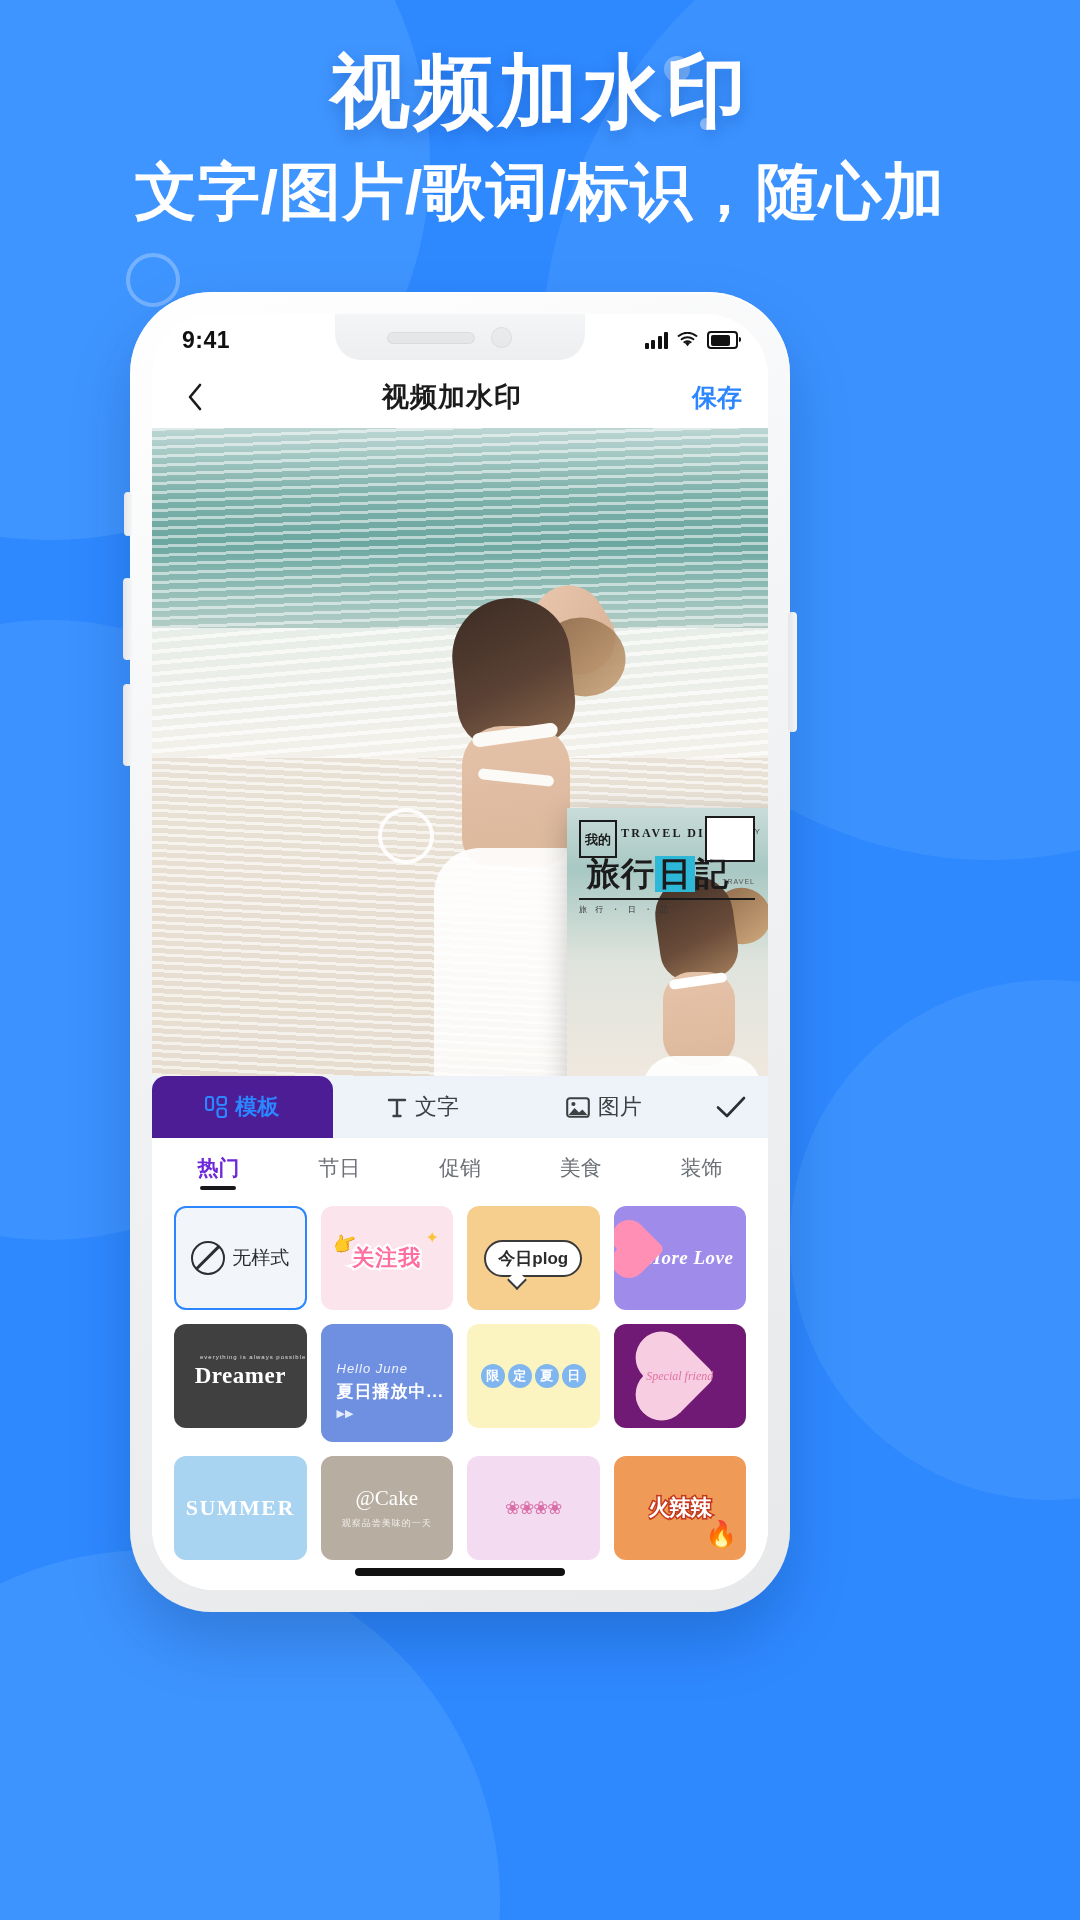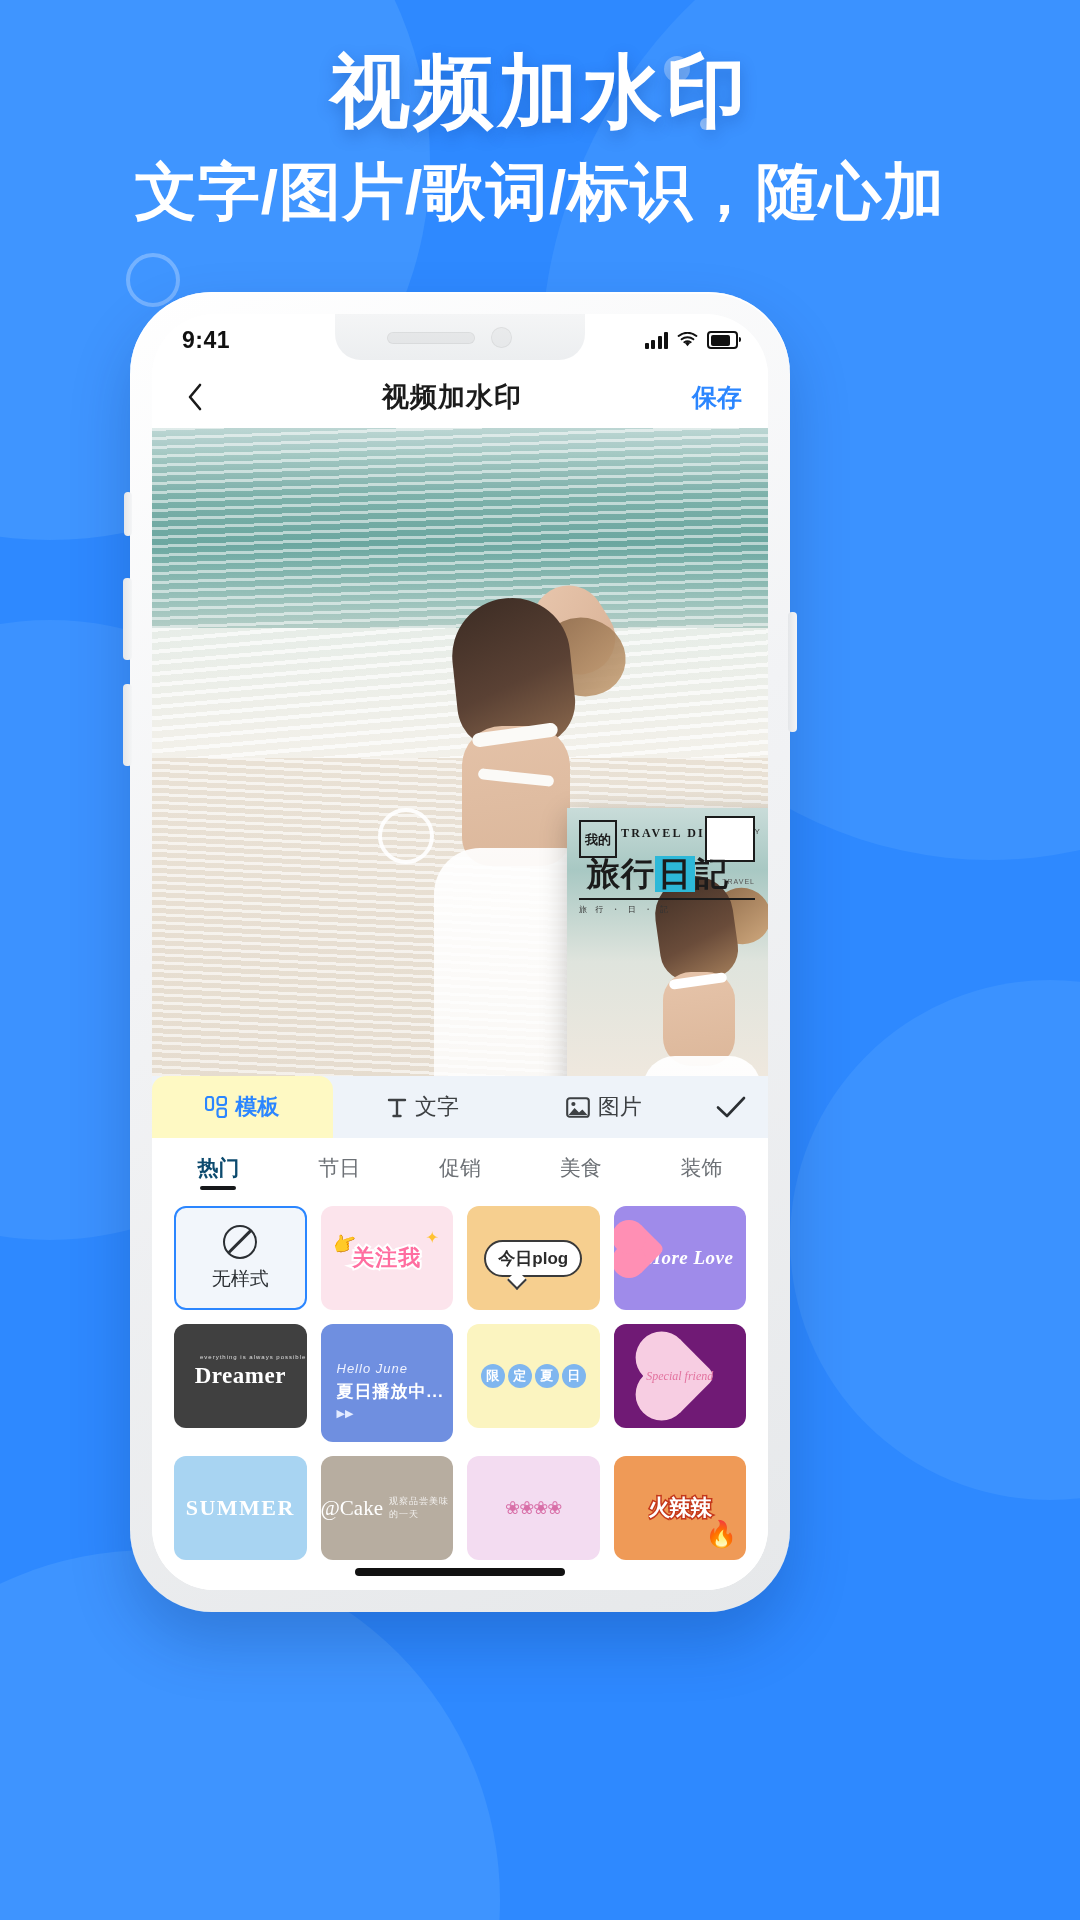--- a/index.html
+++ b/index.html
@@ -142,33 +142,33 @@
   .wm-hl{background:#2db8d8;color:#fff;padding:0 3px;}
   .wm-rule{position:absolute;left:0;top:80px;width:176px;height:2px;background:#1b1b1b;}
   .wm-foot{position:absolute;left:0;top:86px;font-size:8px;letter-spacing:3px;color:#333;}
   .wm-foot2{position:absolute;right:0;top:60px;font-size:7px;letter-spacing:1px;color:#555;}
 
   
   #panel{position:absolute;left:0;top:762px;width:616px;height:514px;background:#ffffff;z-index:6;}
   #tabs{height:62px;background:#eef3f9;display:flex;align-items:stretch;}
   .tab{flex:1;display:flex;align-items:center;justify-content:center;gap:8px;cursor:pointer;
     font-size:22px;color:#3d4043;font-weight:500;}
-  .tab.active{background:#fef9c3;border-radius:14px 14px 0 0;color:#2B86FF;font-weight:600;}
+  .tab.active{background:#4c1d95;border-radius:14px 14px 0 0;color:#2B86FF;font-weight:600;}
   .tab .t-ico{display:flex;align-items:center;}
   #check-tab{width:74px;display:flex;align-items:center;justify-content:center;cursor:pointer;flex:none;}
 
   #cats{height:60px;background:#fff;display:flex;align-items:center;padding:0 6px;box-sizing:border-box;}
   .cat{flex:1;text-align:center;font-size:21px;color:#6d7176;position:relative;cursor:pointer;padding:10px 0;}
-  .cat.active{color:#0c4a6e;font-weight:700;}
+  .cat.active{color:#6d28d9;font-weight:700;}
   .cat.active::after{content:"";position:absolute;left:50%;transform:translateX(-50%);bottom:2px;width:36px;height:4px;border-radius:2px;background:#16181a;}
 
   #grid{padding:8px 22px 0 22px;display:grid;grid-template-columns:repeat(4,1fr);gap:14px;box-sizing:border-box;}
   .tpl{height:104px;border-radius:12px;position:relative;overflow:hidden;cursor:pointer;
     display:flex;align-items:center;justify-content:center;}
-  .tpl.sel{background:#f2f6fb;border:2.5px solid #2B86FF;box-sizing:border-box;flex-direction:column;gap:7px;}
+  .tpl.sel{background:#f2f6fb;border:2.5px solid #2B86FF;box-sizing:border-box;flex-direction:row;gap:7px;}
   .none-ico{width:30px;height:30px;border-radius:50%;border:2.5px solid #2b2f33;position:relative;}
   .none-ico::after{content:"";position:absolute;left:50%;top:-2px;width:2.5px;height:32px;background:#2b2f33;transform:translateX(-50%) rotate(45deg);}
   .tpl .lbl{font-size:19px;color:#2b2f33;}
 
   .t-follow{background:#fce4ec;}
   .t-follow .fw{font-size:22px;font-weight:800;color:#ff6ea0;
     -webkit-text-stroke:4px #fff;paint-order:stroke fill;letter-spacing:1px;position:relative;}
   .t-follow .hand{position:absolute;left:12px;top:26px;font-size:20px;transform:rotate(-18deg);}
   .t-follow .sp{position:absolute;right:14px;top:22px;color:#ffc233;font-size:16px;font-weight:900;}
   .t-plog{background:#f6cf8f;}
@@ -198,21 +198,21 @@
   .t-special .hrt{position:absolute;left:50%;top:50%;transform:translate(-50%,-50%) rotate(-45deg);
     width:52px;height:52px;background:#f7cde2;border-radius:0 0 10px 0;}
   .t-special .hrt::before,.t-special .hrt::after{content:"";position:absolute;width:52px;height:52px;background:#f7cde2;border-radius:50%;}
   .t-special .hrt::before{left:-26px;top:0;}
   .t-special .hrt::after{left:0;top:-26px;}
   .t-special .sf{position:relative;z-index:2;font-size:12px;color:#e2739f;font-style:italic;text-align:center;line-height:15px;
     font-family:"Liberation Serif",serif;}
   .t-summer{background:#a8d4f2;align-items:center;}
   .t-summer .sm{font-size:22px;font-weight:800;color:#fff;letter-spacing:1.5px;
     font-family:"Liberation Serif",serif;}
-  .t-cake{background:#b7ada0;flex-direction:row;gap:6px;}
+  .t-cake{background:#b7ada0;flex-direction:column;gap:6px;}
   .t-cake .ck{font-size:21px;color:#fff;font-family:"Liberation Serif",serif;}
   .t-cake .ck2{font-size:9px;color:rgba(255,255,255,.8);letter-spacing:1px;}
   .t-flower{background:#f3dcf1;}
   .t-flower .fl{font-size:18px;color:#d86fa8;letter-spacing:-1px;}
   .t-spicy{background:#ef9a57;}
   .t-spicy .sp2{font-size:22px;font-weight:800;color:#fff;-webkit-text-stroke:3px #c4371a;paint-order:stroke fill;letter-spacing:-1px;}
   .t-spicy .fire{position:absolute;right:8px;bottom:10px;font-size:26px;}
 
   #home-ind{position:absolute;left:50%;transform:translateX(-50%);bottom:14px;width:210px;height:8px;
     border-radius:5px;background:#111;z-index:10;}

